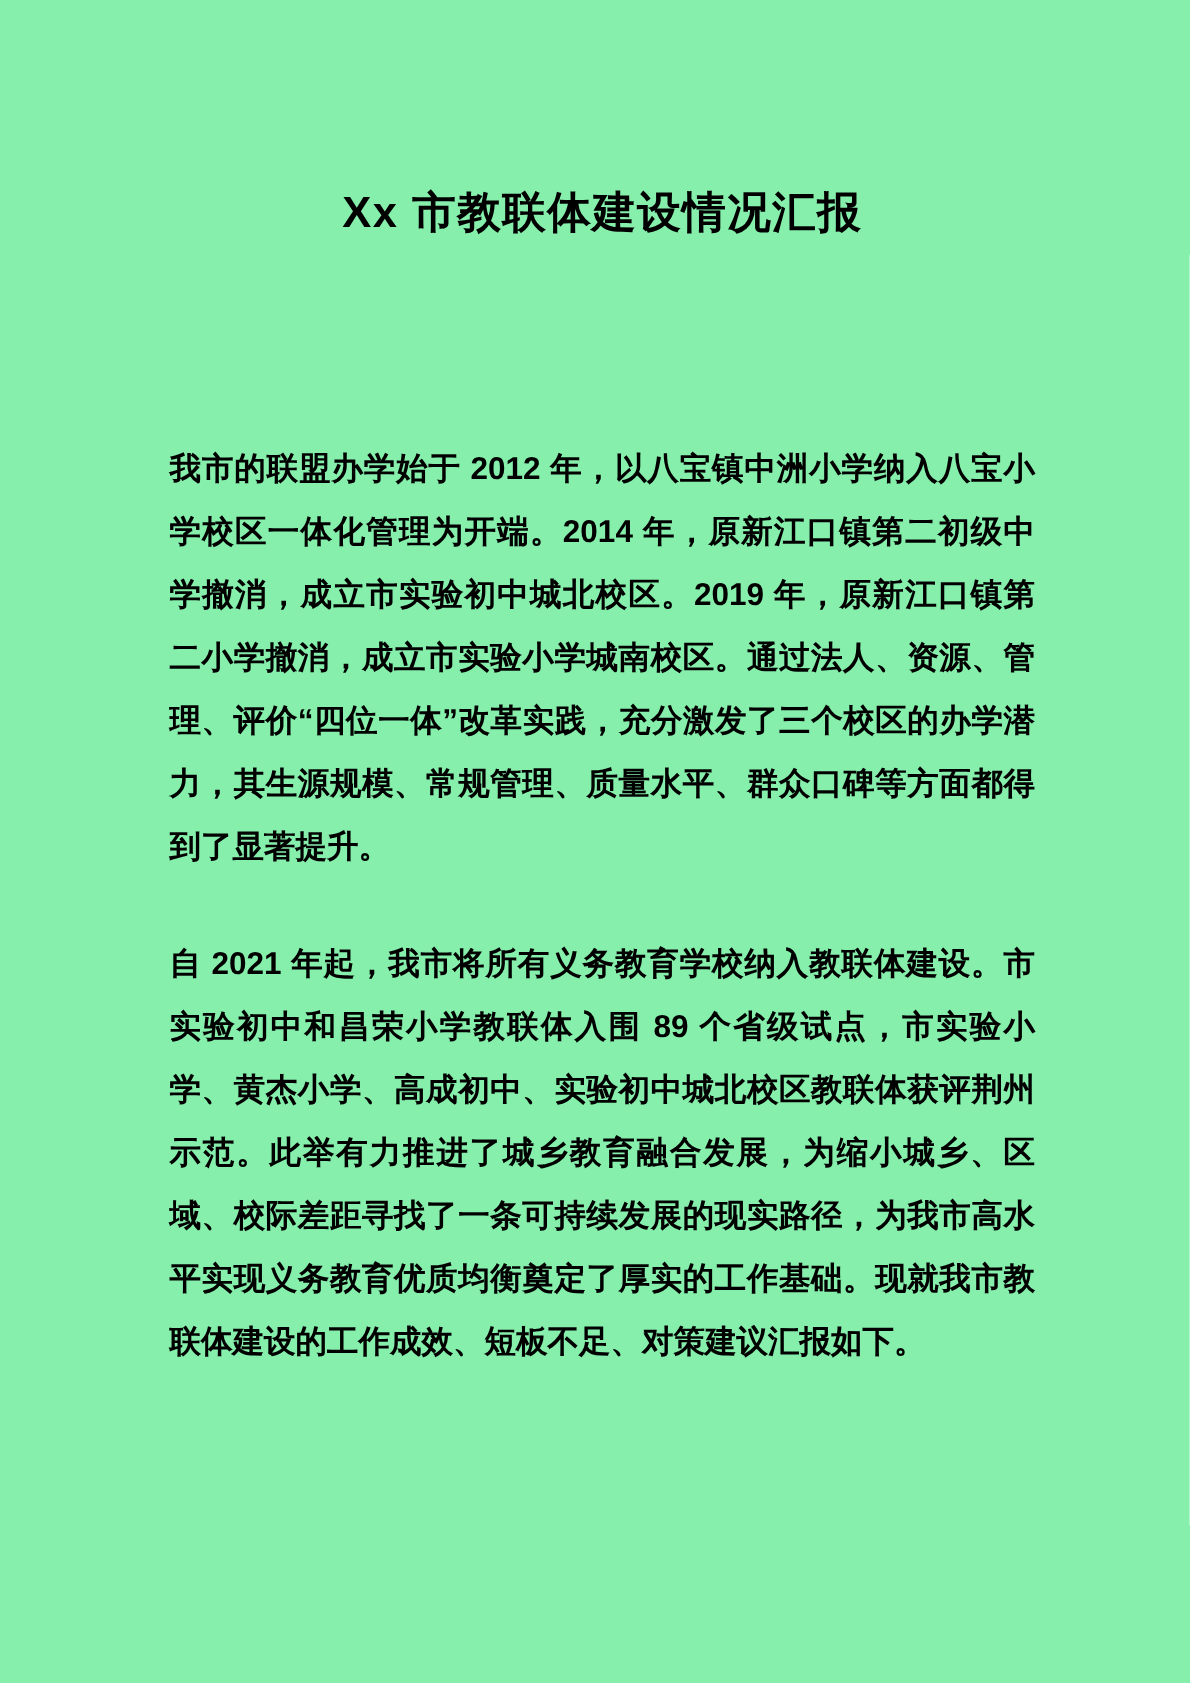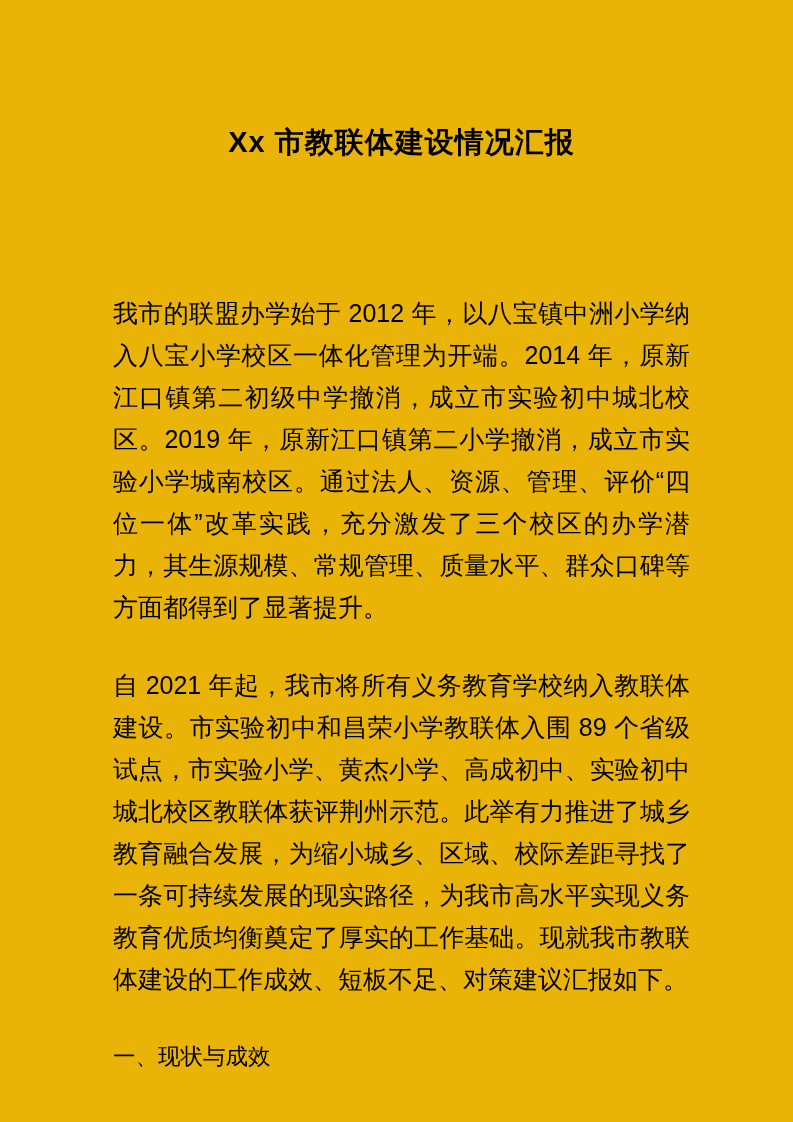--- a/index.html
+++ b/index.html
@@ -12,37 +12,38 @@
     height: 1122px;
     overflow: hidden;
     font-family: "Liberation Sans", "DejaVu Sans", sans-serif;
     color: #000000;
   }
   .page {
     box-sizing: border-box;
     width: 793px;
     height: 1122px;
     padding: 120px 103px 0 113px;
-    background: #eab308;
+    background: #86efac;
   }
   .doc-title {
     font-size: 29px;
     font-weight: 700;
     line-height: 44px;
     text-align: center;
     margin: 0 0 128px 0;
     letter-spacing: 1px;
   }
   .body-text p {
-    font-size: 25px;
+    font-size: 21px;
     line-height: 42px;
     margin: 0;
     text-align: justify;
     text-justify: inter-ideograph;
     word-break: normal;
+    font-weight: bold;
   }
   .body-text p + p {
     margin-top: 36px;
   }
   .section-heading {
     font-size: 22.5px;
     font-weight: 400;
     line-height: 42px;
     margin: 36px 0 0 0;
     text-align: left;
@@ -52,14 +53,13 @@
 <body>
 
 <div class="page">
   <h1 class="doc-title">Xx 市教联体建设情况汇报</h1>
 
   <div class="body-text">
     <p>我市的联盟办学始于 2012 年，以八宝镇中洲小学纳入八宝小学校区一体化管理为开端。2014 年，原新江口镇第二初级中学撤消，成立市实验初中城北校区。2019 年，原新江口镇第二小学撤消，成立市实验小学城南校区。通过法人、资源、管理、评价“四位一体”改革实践，充分激发了三个校区的办学潜力，其生源规模、常规管理、质量水平、群众口碑等方面都得到了显著提升。</p>
     <p>自 2021 年起，我市将所有义务教育学校纳入教联体建设。市实验初中和昌荣小学教联体入围 89 个省级试点，市实验小学、黄杰小学、高成初中、实验初中城北校区教联体获评荆州示范。此举有力推进了城乡教育融合发展，为缩小城乡、区域、校际差距寻找了一条可持续发展的现实路径，为我市高水平实现义务教育优质均衡奠定了厚实的工作基础。现就我市教联体建设的工作成效、短板不足、对策建议汇报如下。</p>
   </div>
 
-  <h2 class="section-heading">一、现状与成效</h2>
 </div>
 
 </body></html>

